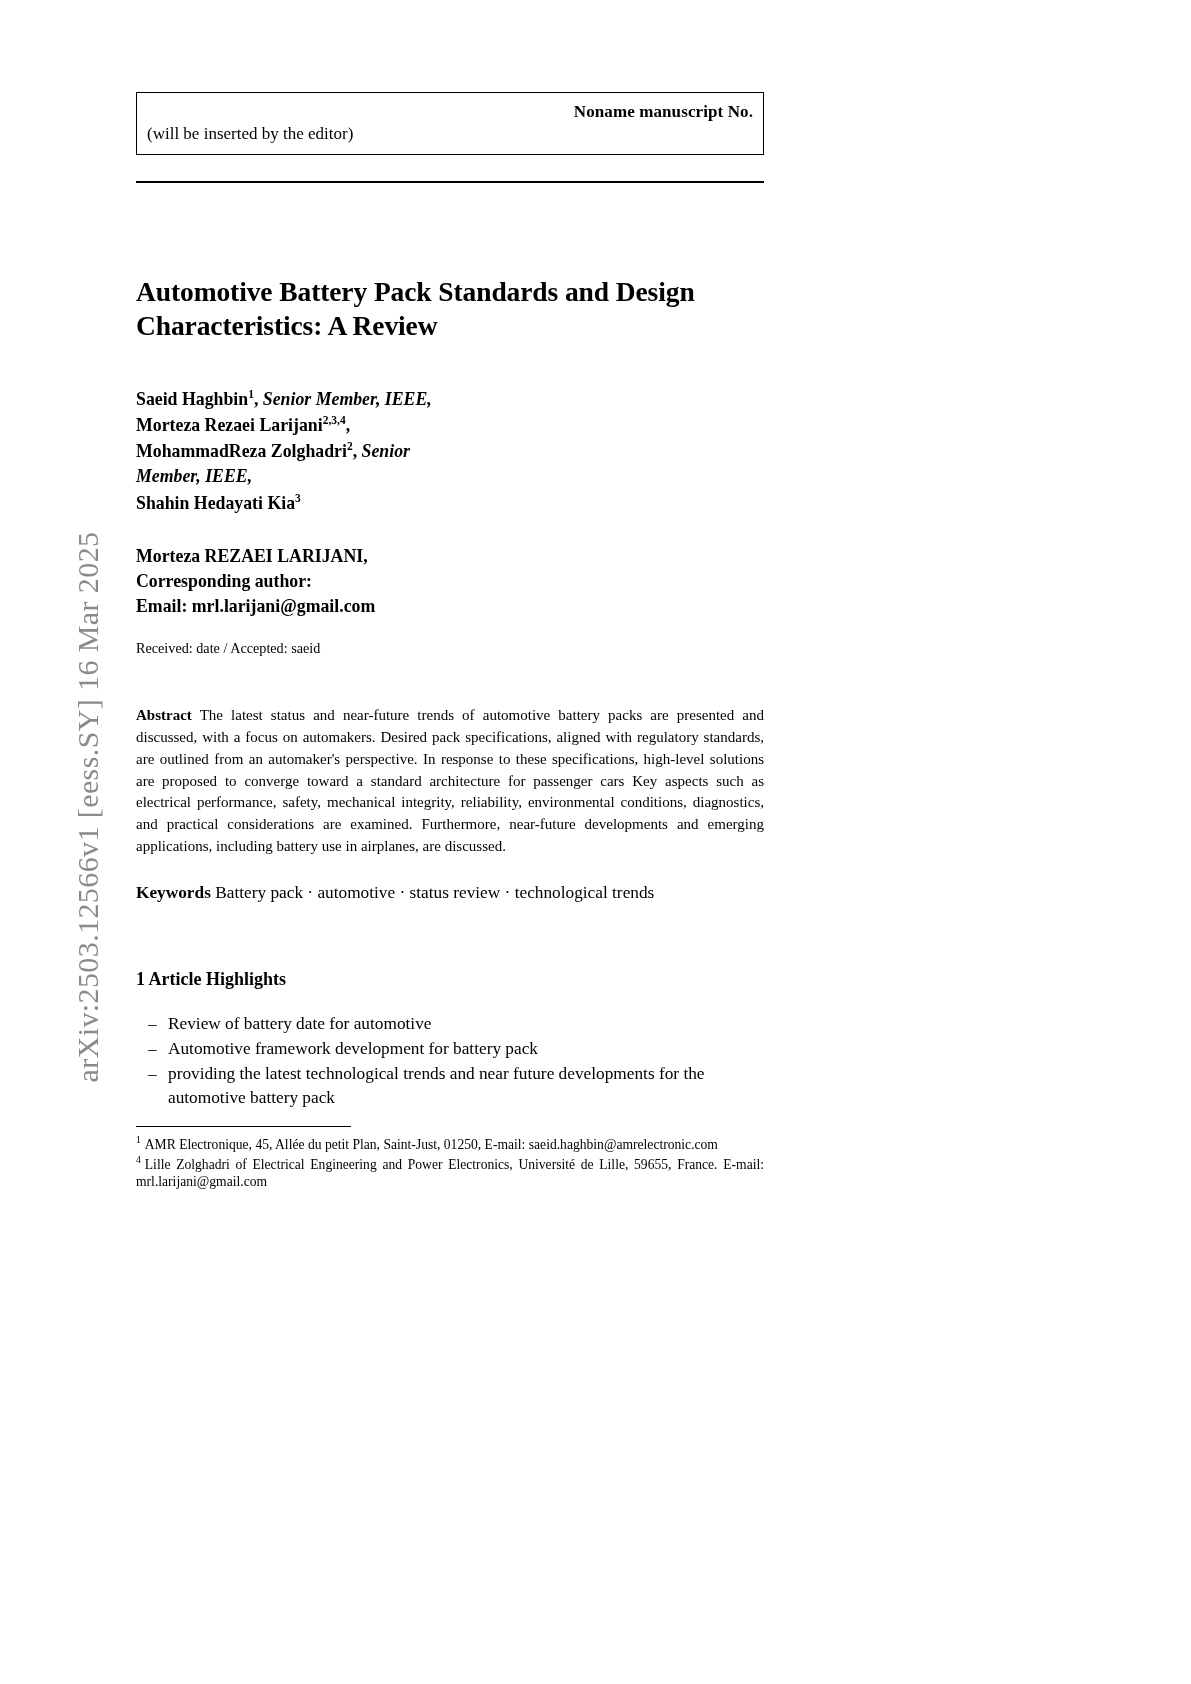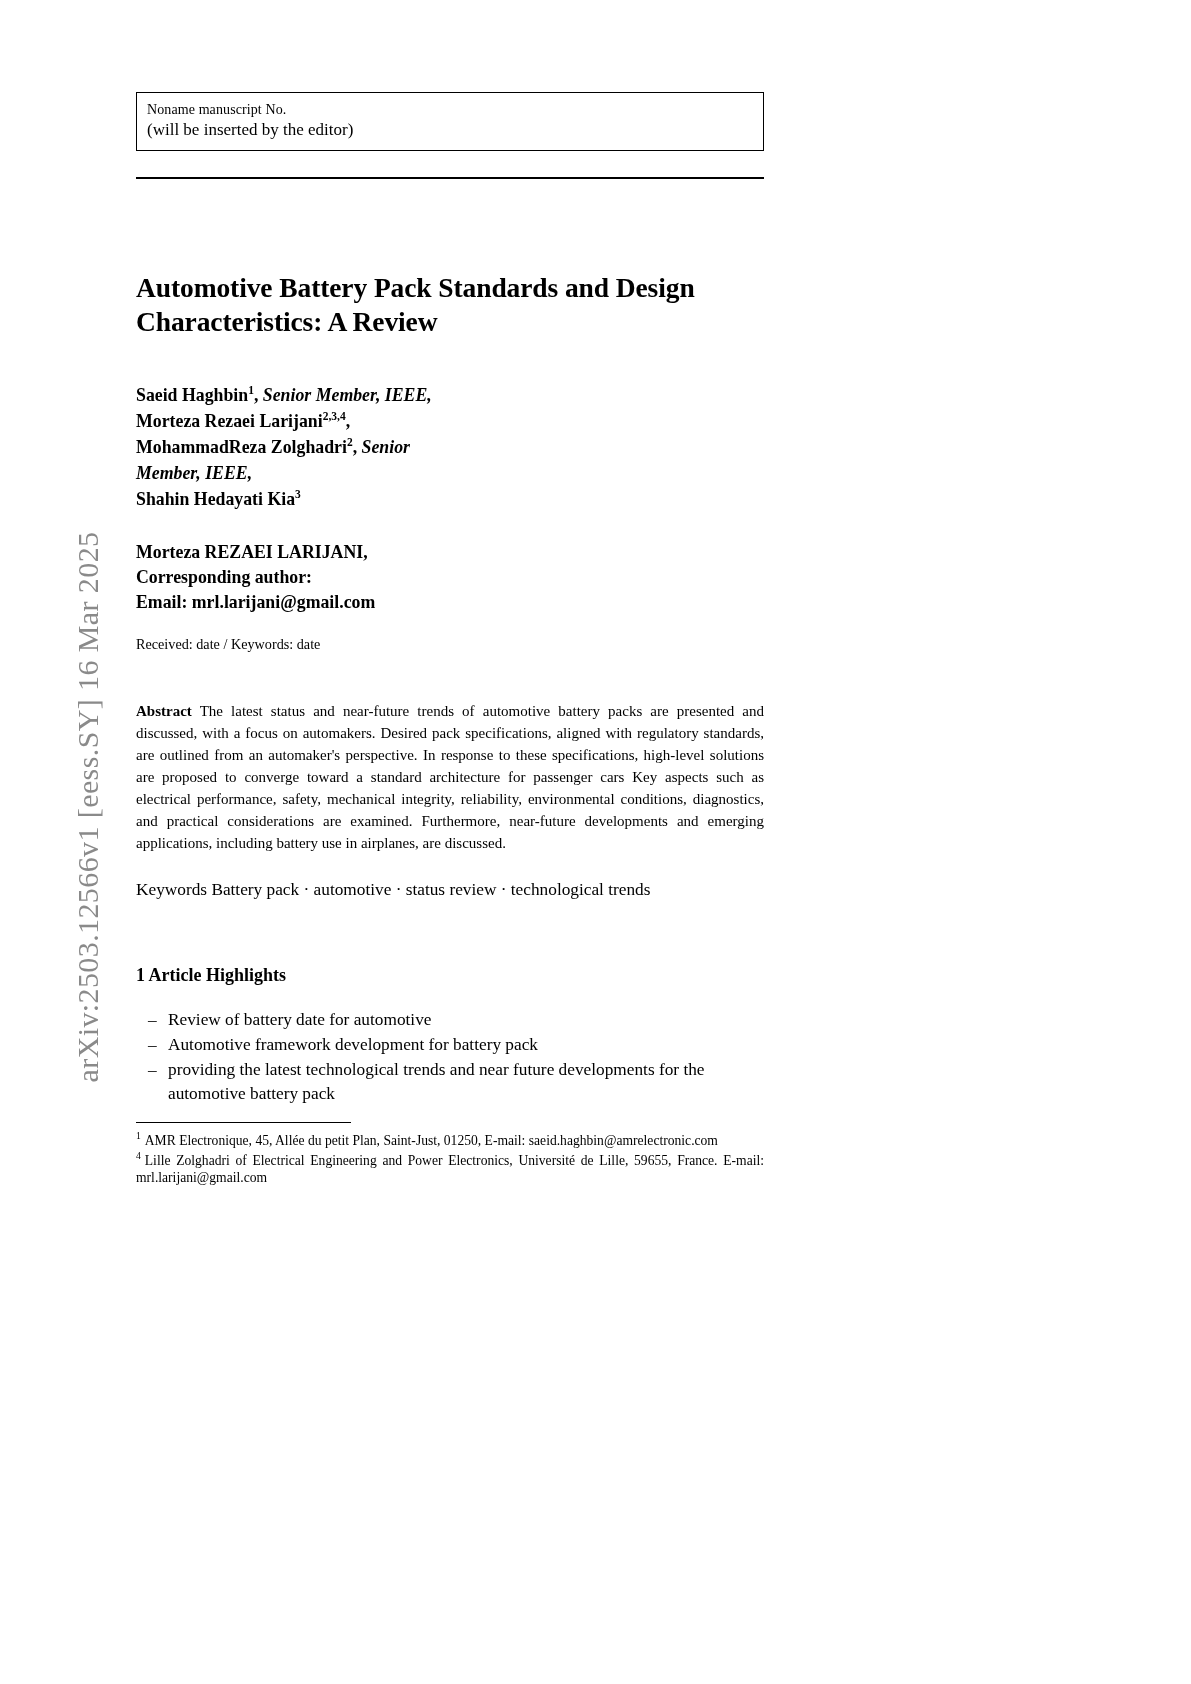--- a/index.html
+++ b/index.html
@@ -43,23 +43,24 @@
     width: 628px;
   }
 
   
   .journal-box {
     border: 1.3px solid #000;
     padding: 8px 10px 9px 10px;
     line-height: 1.28;
   }
   .journal-line1 {
-    font-weight: normal;
-    font-size: 14px;
+    font-weight: bold;
+    font-size: 17px;
     letter-spacing: 0.1px;
+    text-align: right;
   }
   .journal-line2 {
     font-size: 17px;
   }
   .header-rule {
     border: 0;
     border-top: 2.2px solid #000;
     margin: 26px 0 0 0;
   }
 
@@ -103,21 +104,21 @@
     text-justify: inter-word;
   }
   .abstract .lead { font-weight: bold; }
 
   .keywords {
     margin-top: 22px;
     font-size: 17.3px;
     line-height: 1.465;
     text-align: justify;
   }
-  .keywords .lead { font-weight: normal; }
+  .keywords .lead { font-weight: bold; }
 
   
   .section-heading {
     margin-top: 63px;
     font-size: 18px;
     font-weight: bold;
   }
   .highlight-list {
     margin-top: 22px;
     font-size: 17.3px;
@@ -191,21 +192,21 @@
         <span>Shahin Hedayati Kia</span><span class="aff">3</span>
       </div>
     </div>
 
     <div class="corresponding">
       <div>Morteza REZAEI LARIJANI,</div>
       <div>Corresponding author:</div>
       <div>Email: mrl.larijani@gmail.com</div>
     </div>
 
-    <div class="received">Received: date / Keywords: date</div>
+    <div class="received">Received: date / Accepted: saeid</div>
 
     <div class="abstract">
       <span class="lead">Abstract</span>
       <span>The latest status and near-future trends of automotive battery packs are presented and discussed, with a focus on automakers. Desired pack specifications, aligned with regulatory standards, are outlined from an automaker's perspective. In response to these specifications, high-level solutions are proposed to converge toward a standard architecture for passenger cars Key aspects such as electrical performance, safety, mechanical integrity, reliability, environmental conditions, diagnostics, and practical considerations are examined. Furthermore, near-future developments and emerging applications, including battery use in airplanes, are discussed.</span>
     </div>
 
     <div class="keywords">
       <span class="lead">Keywords</span>
       <span>Battery pack · automotive · status review · technological trends</span>
     </div>

